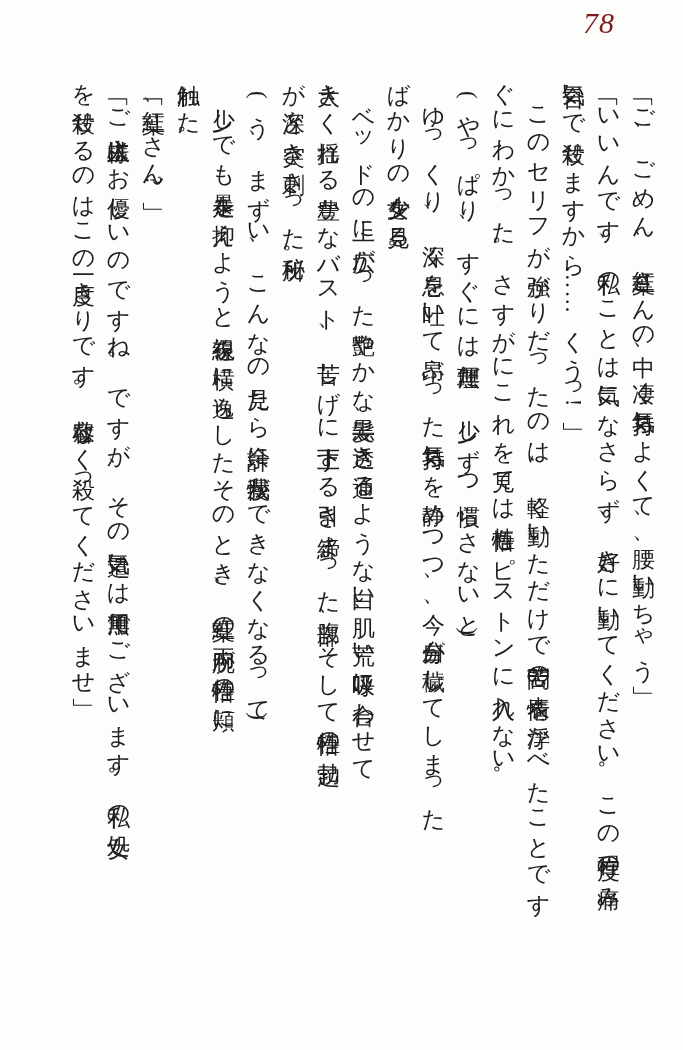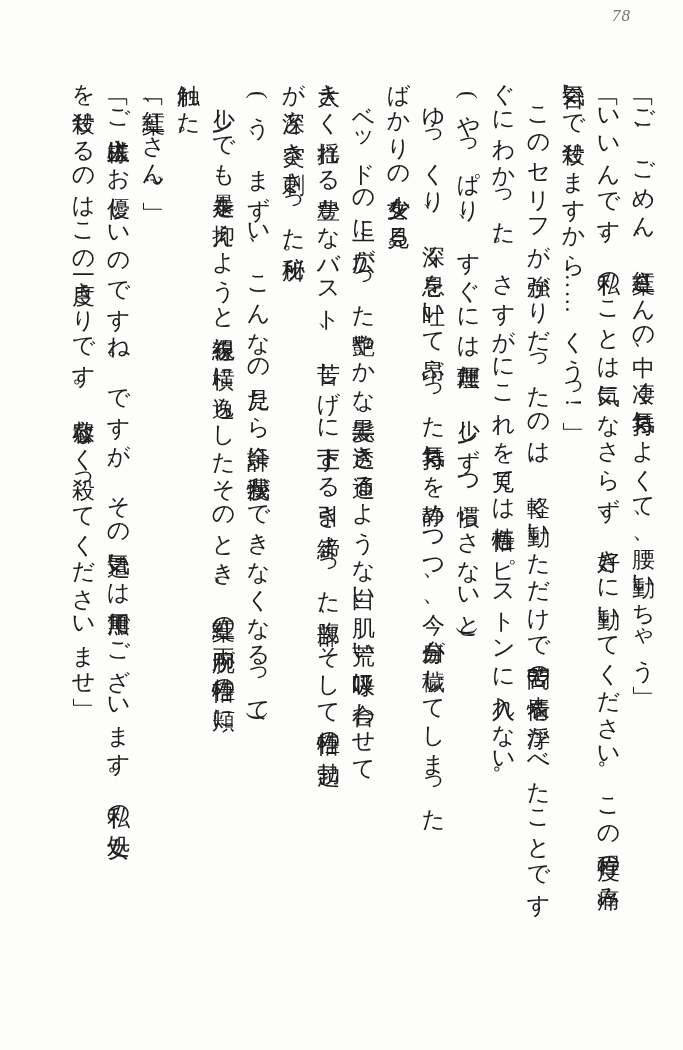--- a/index.html
+++ b/index.html
@@ -15,24 +15,24 @@
     font-family: "Liberation Serif", "DejaVu Serif", serif;
   }
   .book-page {
     position: absolute;
     inset: 0;
     background: #fdfdfc;
   }
   .page-number {
     position: absolute;
     top: 6px;
-    right: 52px;
-    font-size: 17px;
+    right: 68px;
+    font-size: 30px;
     font-style: italic;
-    color: #737373;
+    color: #7f1d1d;
     letter-spacing: 1px;
   }
   .text-block {
     position: absolute;
     top: 67px;
     right: 22px;
     height: 952px;
     writing-mode: vertical-rl;
     text-orientation: mixed;
     color: #1e1e1e;

